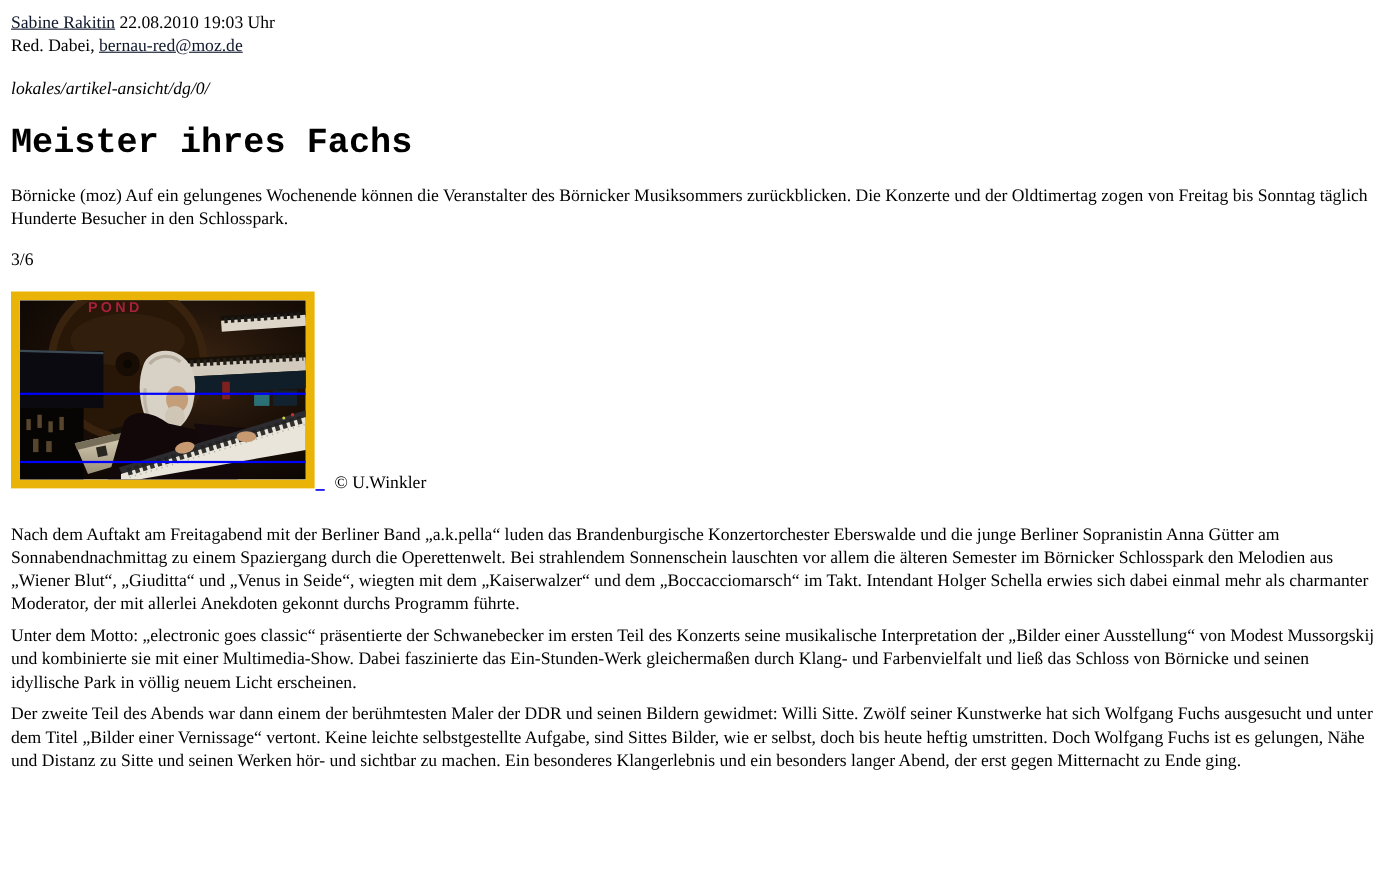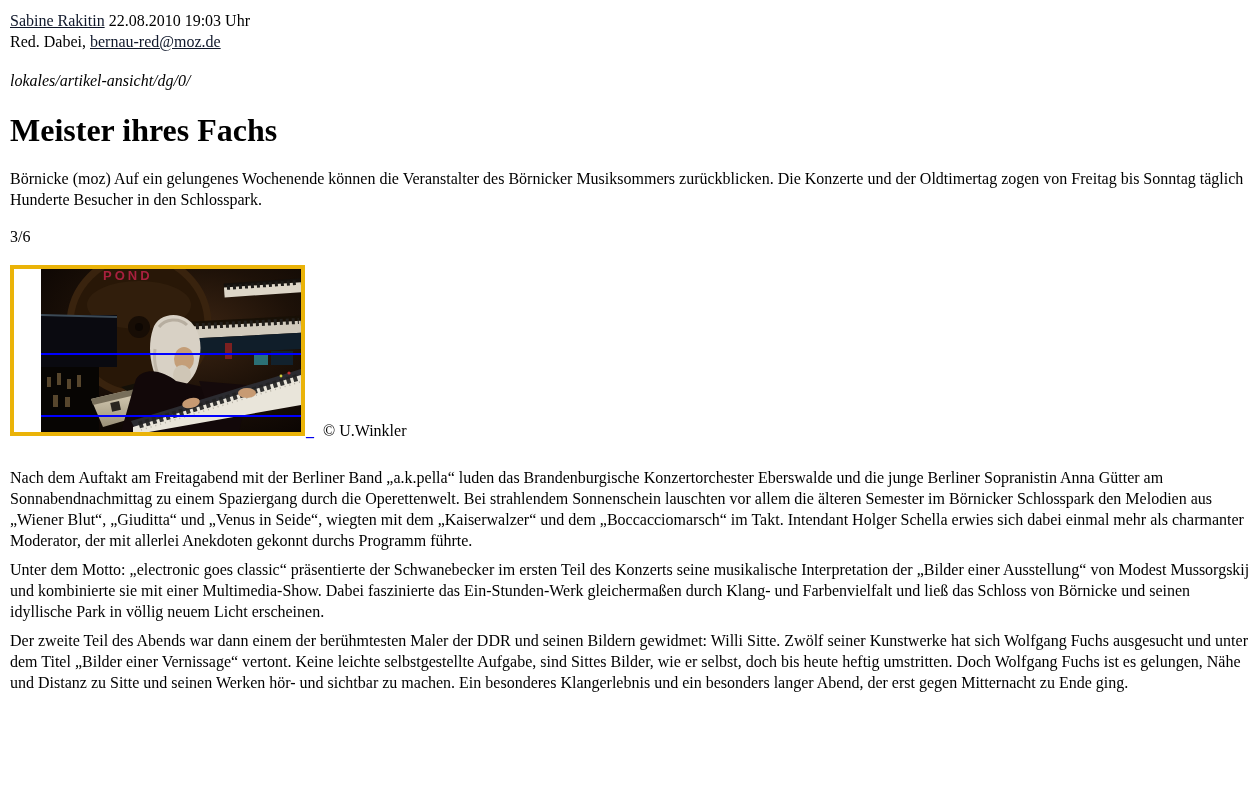--- a/index.html
+++ b/index.html
@@ -22,32 +22,32 @@
     text-decoration: underline;
     cursor: pointer;
   }
   .byline div { margin: 0; }
   .path-line { margin: 18px 0 0 0; font-style: italic; }
   h1.article-title {
     font-size: 32px;
     line-height: 34px;
     font-weight: bold;
     margin: 22px 0 21px 0;
+    font-family: Liberation Mono, monospace;
   }
   p.lead, p.body-par { margin: 8px 0; }
   p.gallery-heading { font-weight: bold; margin: 22px 0 16px 0; }
   p.gallery-counter { margin: 16px 0 18px 0; }
   .photo-row { margin: 0 0 26px 0; white-space: nowrap; }
   .photo-link {
     display: inline-block;
-    border: 4px solid #eab308;
+    border: 8px solid #eab308;
     line-height: 0;
     vertical-align: baseline;
     cursor: pointer;
-    padding-left: 27px;
   }
   .photo-link svg { display: block; }
   .underscore-link {
     color: #0000ee;
     text-decoration: underline;
     font-weight: bold;
     margin-left: 1px;
     cursor: pointer;
   }
   .photo-credit { margin-left: 9px; }

